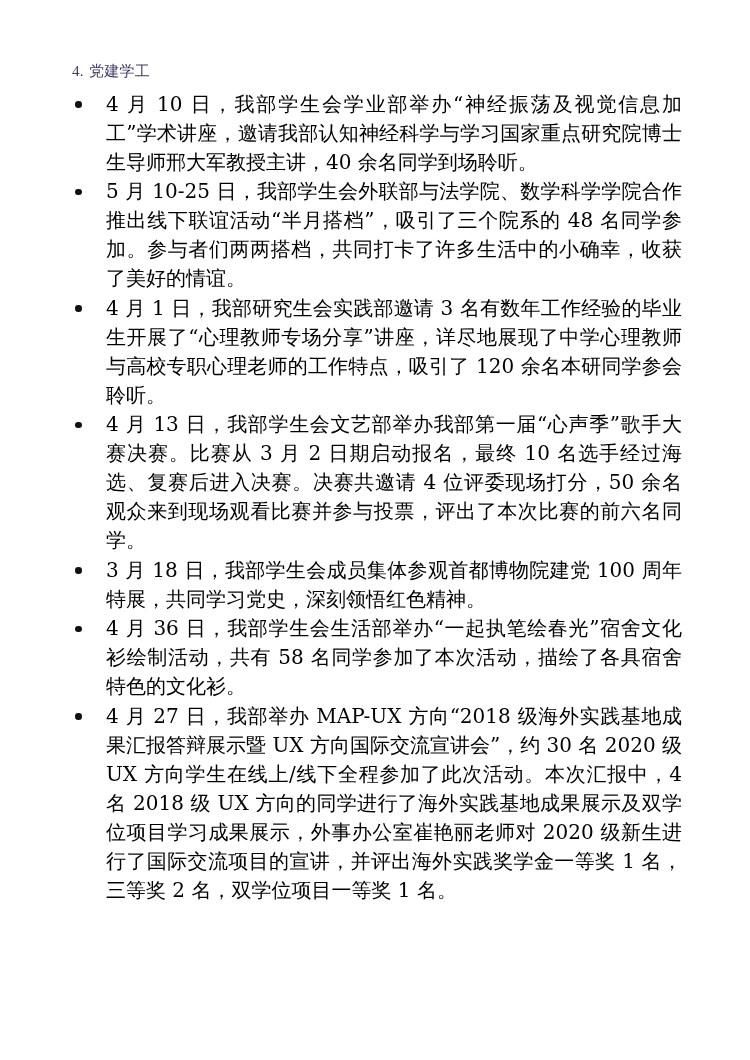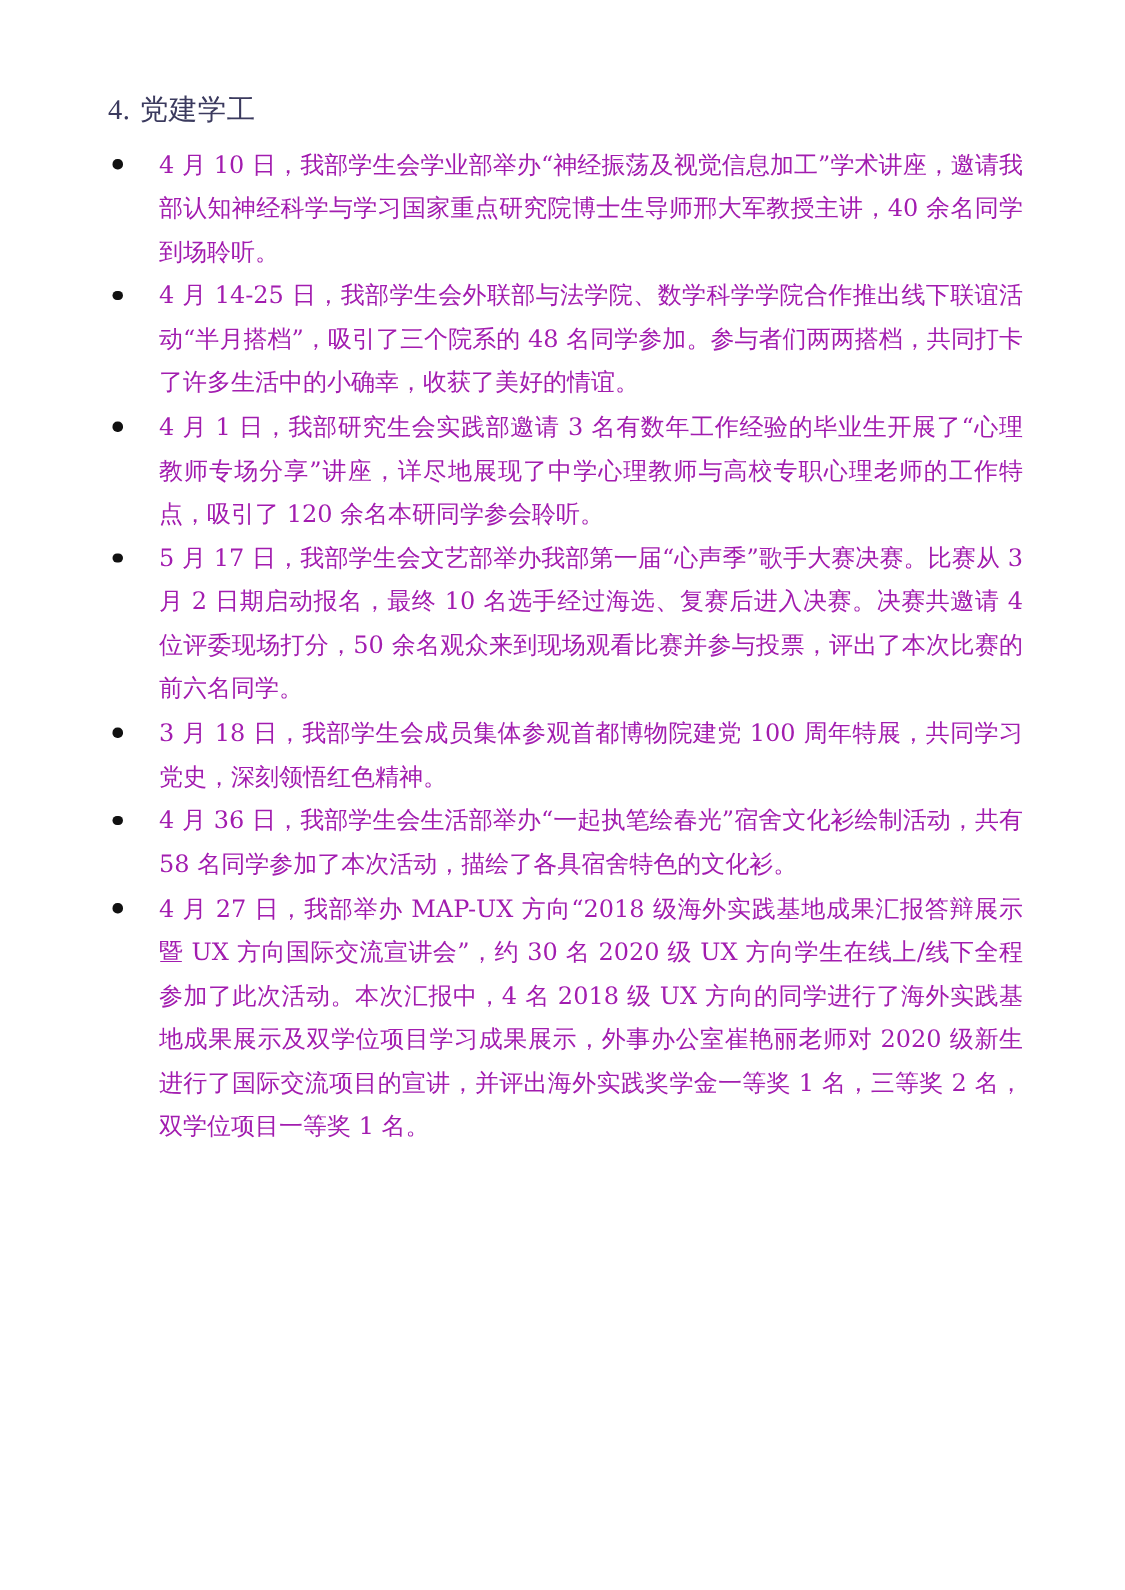--- a/index.html
+++ b/index.html
@@ -24,44 +24,44 @@
   }
   .content {
     position: absolute;
     left: 72px;
     top: 62px;
     width: 610px;
   }
   h2.section-heading {
     margin: 0 0 9px 0;
     padding: 0;
-    font-size: 19px;
+    font-size: 15px;
     font-weight: normal;
     color: #3b3a5e;
     font-family: "DejaVu Serif", "Liberation Serif", serif;
     letter-spacing: 0.3px;
     line-height: 1.25;
   }
   h2.section-heading .num {
     font-family: "Liberation Serif", "DejaVu Serif", serif;
   }
   ul.bullet-list {
     list-style: none;
     margin: 0;
     padding: 0;
   }
   ul.bullet-list > li {
     position: relative;
     padding-left: 34px;
     margin: 0 0 0.5px 0;
-    font-size: 16px;
+    font-size: 20px;
     line-height: 29px;
     text-align: justify;
     text-justify: inter-ideograph;
-    color: #a21caf;
+    color: #000000;
   }
   ul.bullet-list > li::before {
     content: "";
     position: absolute;
     left: 3px;
     top: 11.5px;
     width: 6.5px;
     height: 6.5px;
     border-radius: 50%;
     background: #111111;
@@ -79,27 +79,27 @@
     <h2 class="section-heading">
       <span class="num">4.</span>
       <span>党建学工</span>
     </h2>
 
     <ul class="bullet-list" id="activity-list">
         <li>
           <span class="li-text">4 月 10 日，我部学生会学业部举办“神经振荡及视觉信息加工”学术讲座，邀请我部认知神经科学与学习国家重点研究院博士生导师邢大军教授主讲，40 余名同学到场聆听。</span>
         </li>
         <li>
-          <span class="li-text">4 月 14-25 日，我部学生会外联部与法学院、数学科学学院合作推出线下联谊活动“半月搭档”，吸引了三个院系的 48 名同学参加。参与者们两两搭档，共同打卡了许多生活中的小确幸，收获了美好的情谊。</span>
+          <span class="li-text">5 月 10-25 日，我部学生会外联部与法学院、数学科学学院合作推出线下联谊活动“半月搭档”，吸引了三个院系的 48 名同学参加。参与者们两两搭档，共同打卡了许多生活中的小确幸，收获了美好的情谊。</span>
         </li>
         <li>
           <span class="li-text">4 月 1 日，我部研究生会实践部邀请 3 名有数年工作经验的毕业生开展了“心理教师专场分享”讲座，详尽地展现了中学心理教师与高校专职心理老师的工作特点，吸引了 120 余名本研同学参会聆听。</span>
         </li>
         <li>
-          <span class="li-text">5 月 17 日，我部学生会文艺部举办我部第一届“心声季”歌手大赛决赛。比赛从 3 月 2 日期启动报名，最终 10 名选手经过海选、复赛后进入决赛。决赛共邀请 4 位评委现场打分，50 余名观众来到现场观看比赛并参与投票，评出了本次比赛的前六名同学。</span>
+          <span class="li-text">4 月 13 日，我部学生会文艺部举办我部第一届“心声季”歌手大赛决赛。比赛从 3 月 2 日期启动报名，最终 10 名选手经过海选、复赛后进入决赛。决赛共邀请 4 位评委现场打分，50 余名观众来到现场观看比赛并参与投票，评出了本次比赛的前六名同学。</span>
         </li>
         <li>
           <span class="li-text">3 月 18 日，我部学生会成员集体参观首都博物院建党 100 周年特展，共同学习党史，深刻领悟红色精神。</span>
         </li>
         <li>
           <span class="li-text">4 月 36 日，我部学生会生活部举办“一起执笔绘春光”宿舍文化衫绘制活动，共有 58 名同学参加了本次活动，描绘了各具宿舍特色的文化衫。</span>
         </li>
         <li>
           <span class="li-text">4 月 27 日，我部举办 MAP-UX 方向“2018 级海外实践基地成果汇报答辩展示暨 UX 方向国际交流宣讲会”，约 30 名 2020 级 UX 方向学生在线上/线下全程参加了此次活动。本次汇报中，4 名 2018 级 UX 方向的同学进行了海外实践基地成果展示及双学位项目学习成果展示，外事办公室崔艳丽老师对 2020 级新生进行了国际交流项目的宣讲，并评出海外实践奖学金一等奖 1 名，三等奖 2 名，双学位项目一等奖 1 名。</span>
         </li>

